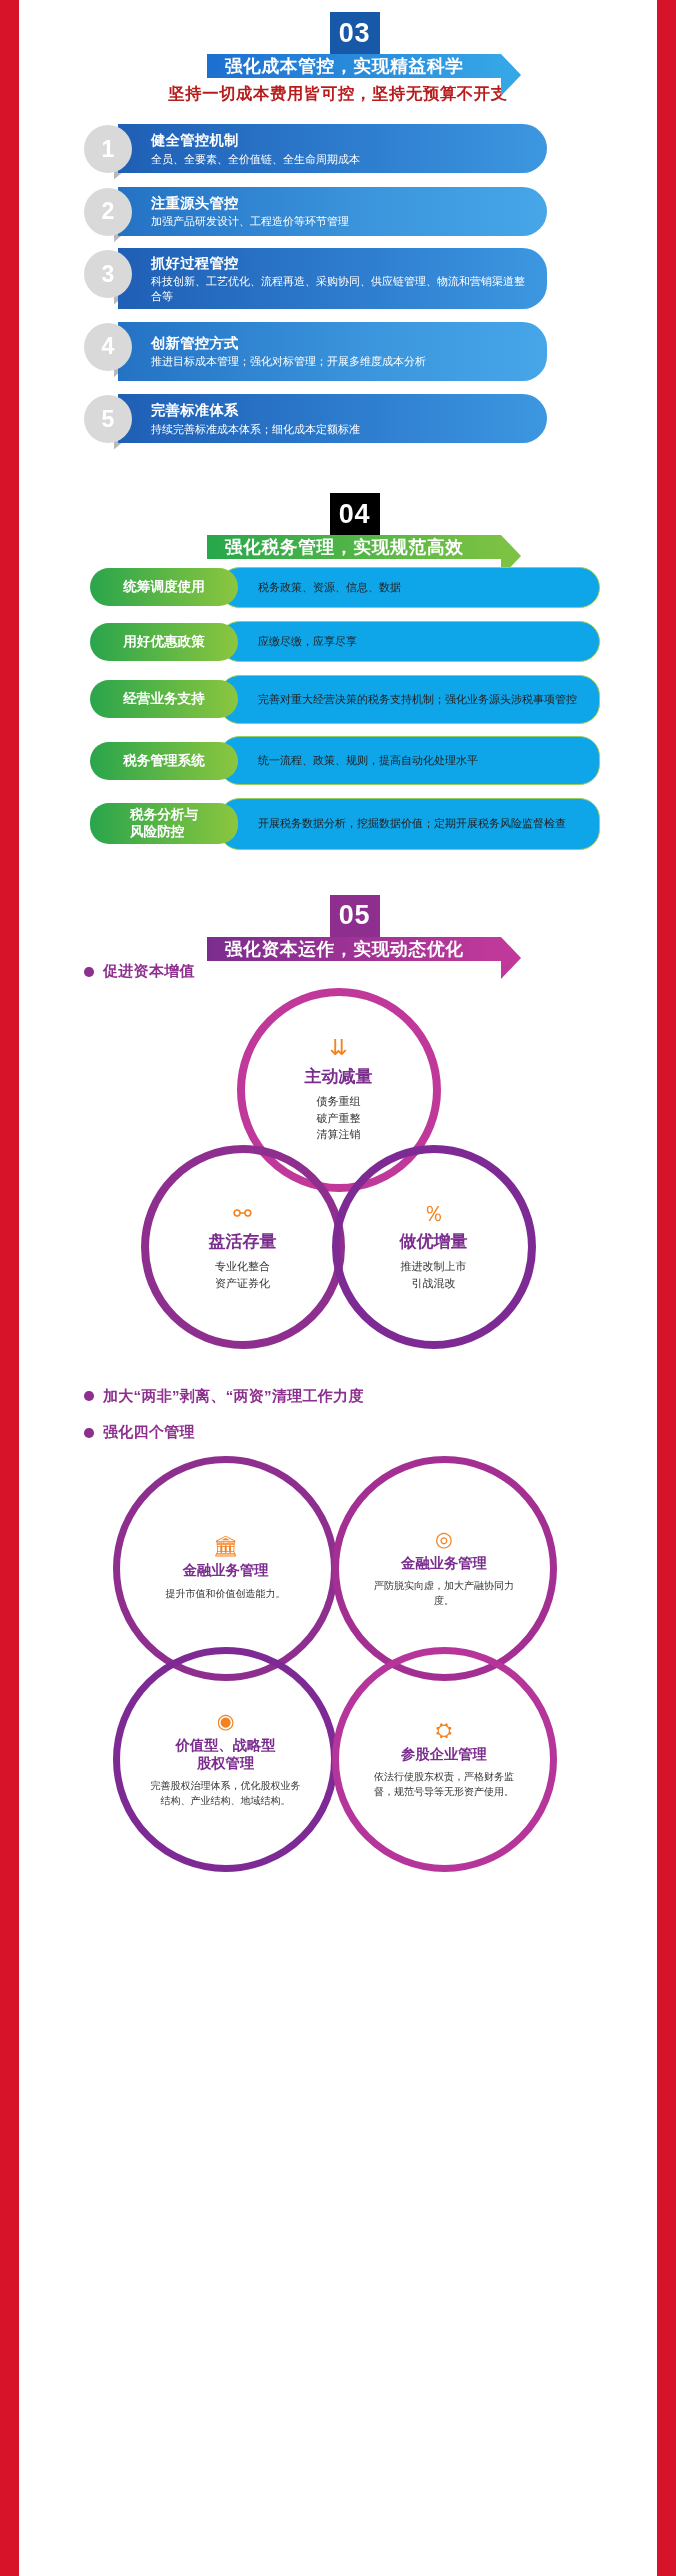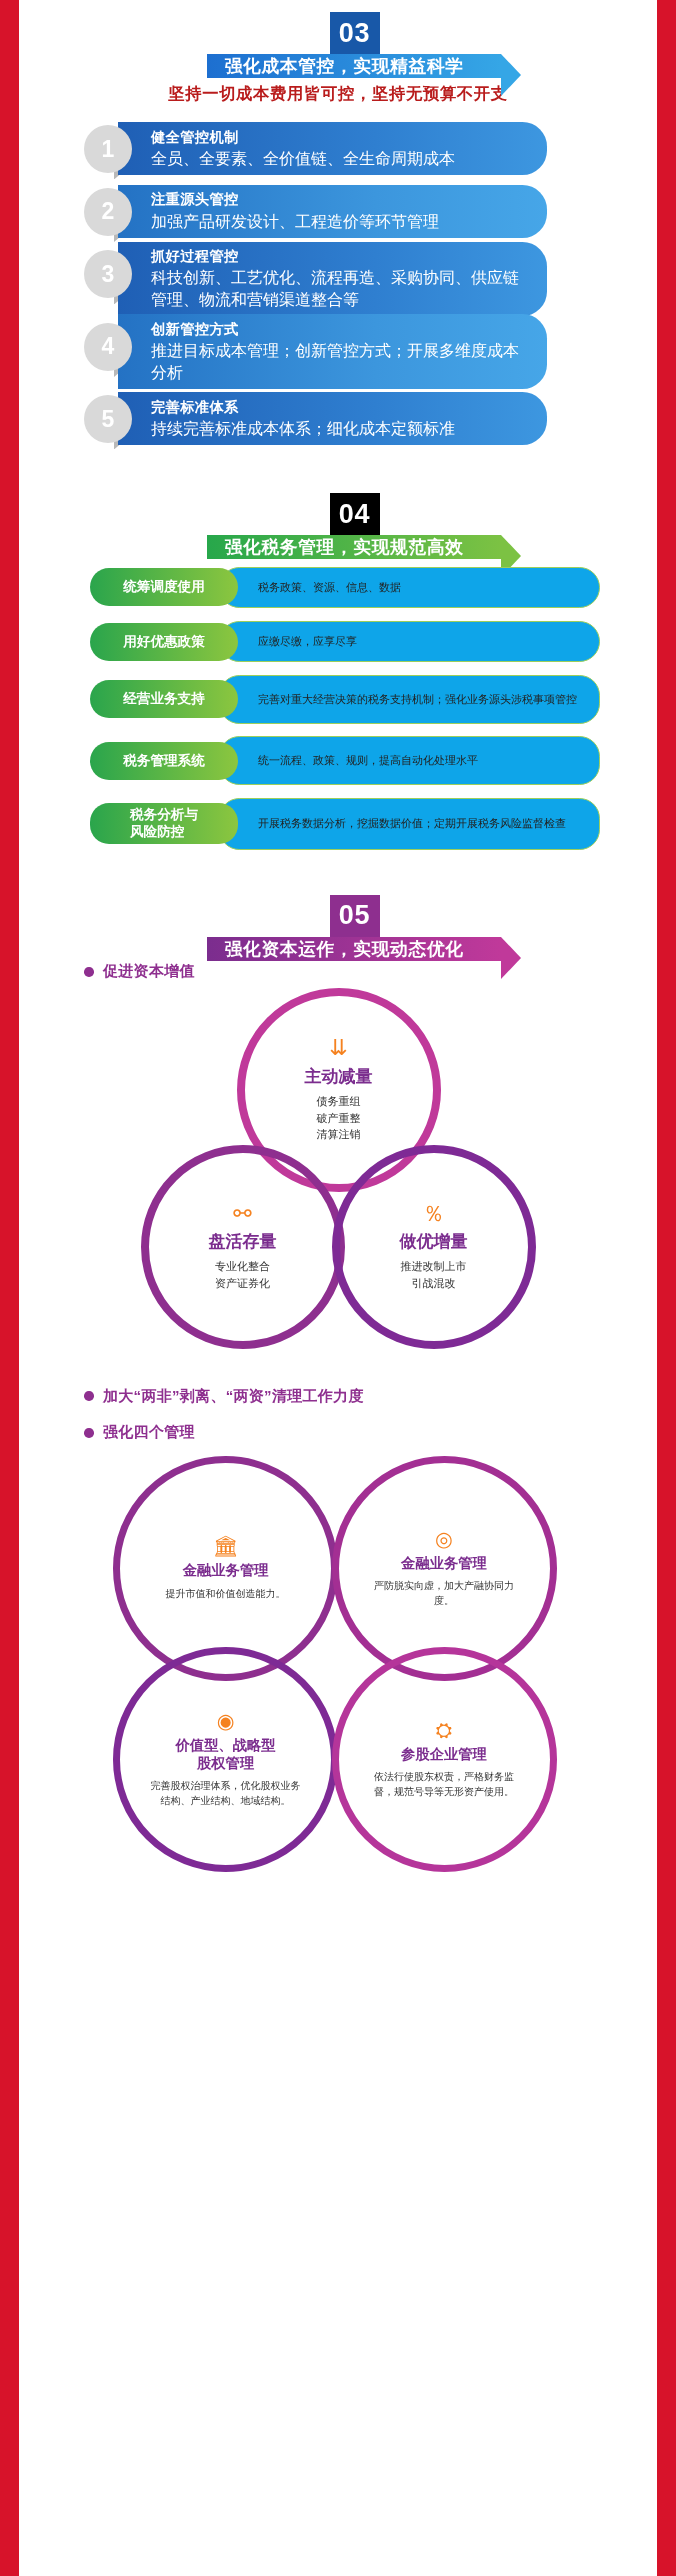--- a/index.html
+++ b/index.html
@@ -113,21 +113,21 @@
     background: linear-gradient(90deg,#1f5fb5 0%, #2f7fd0 60%, #3d97e0 100%);
     display: flex; flex-direction: column; justify-content: center;
     padding: 5.4px 20.4px 5.4px 33px;
     color: #fff;
     z-index: 2;
   }
   .s3-body.light {
     background: linear-gradient(90deg,#2472c4 0%, #3c96dd 60%, #46a6e8 100%);
   }
   .s3-title { font-size: 14.3px; font-weight: bold; margin-bottom: 1.4px; letter-spacing: 0.3px; font-family: Liberation Serif, serif;}
-  .s3-desc { font-size: 16px; line-height: 1.35; }
+  .s3-desc { font-size: 11px; line-height: 1.35; }
   .s3-tail {
     position: absolute;
     left: 95px; top: 34px;
     width: 27px; height: 23px;
     background: #b9b9b9;
     clip-path: polygon(0 0, 100% 0, 0 100%);
     z-index: 1;
   }
 
   
@@ -267,21 +267,21 @@
           <div class="s3-title">抓好过程管控</div>
           <div class="s3-desc">科技创新、工艺优化、流程再造、采购协同、供应链管理、物流和营销渠道整合等</div>
         </div>
       </div>
 
       <div class="s3-row" style="height:63px">
         <div class="s3-tail"></div>
         <div class="s3-circle">4</div>
         <div class="s3-body light" style="min-height:59px">
           <div class="s3-title">创新管控方式</div>
-          <div class="s3-desc">推进目标成本管理；创新管控方式；开展多维度成本分析</div>
+          <div class="s3-desc">推进目标成本管理；强化对标管理；开展多维度成本分析</div>
         </div>
       </div>
 
       <div class="s3-row">
         <div class="s3-tail"></div>
         <div class="s3-circle">5</div>
         <div class="s3-body">
           <div class="s3-title">完善标准体系</div>
           <div class="s3-desc">持续完善标准成本体系；细化成本定额标准</div>
         </div>

